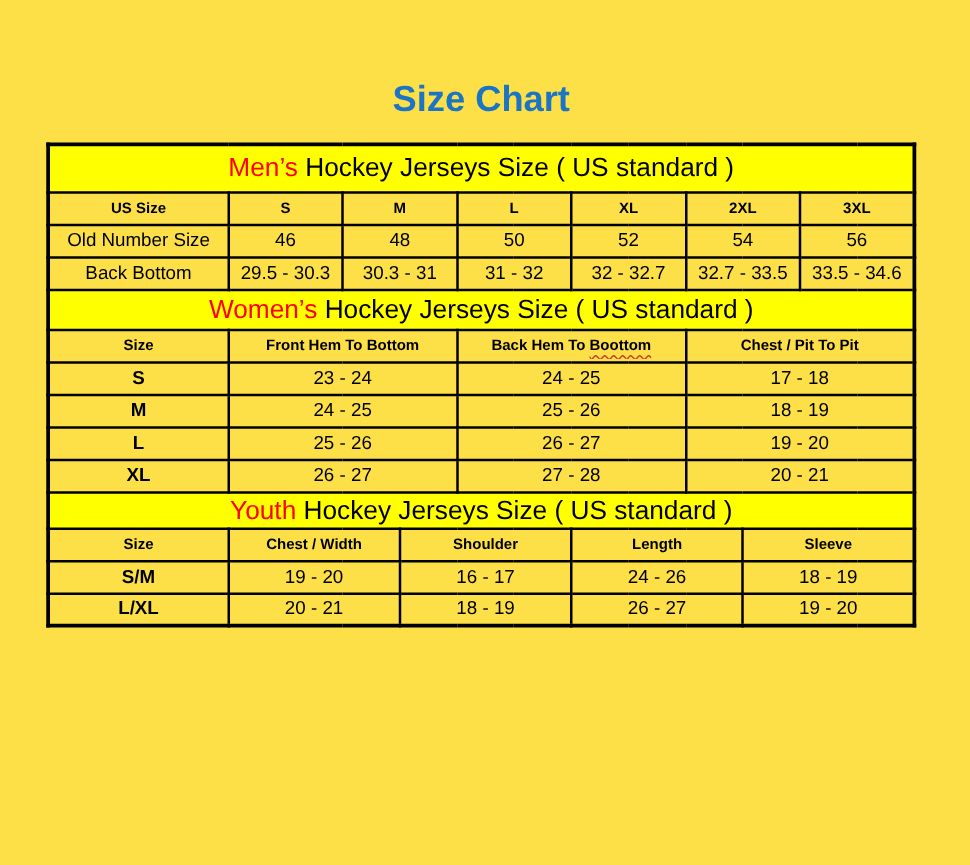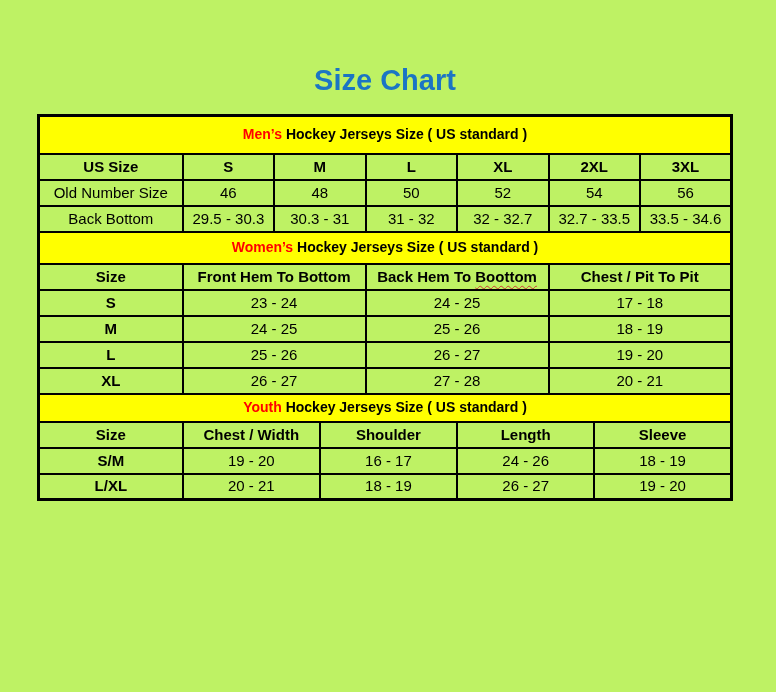--- a/index.html
+++ b/index.html
@@ -2,21 +2,21 @@
 <html style="--title_blue: #1B75C4; --band_yellow: #FFFF00; --accent_red: #FF0000; --squiggle_red: #CD3A32; --border_black: #000000;"><head>
 <meta charset="utf-8">
 <style>
   * { box-sizing: border-box; }
   html, body { margin: 0; padding: 0; background: #ffffff; }
   body {
     width: 776px; height: 692px;
     font-family: "Liberation Sans", "DejaVu Sans", sans-serif;
     color: #000;
   }
-  .page { width: 776px; height: 692px; overflow: hidden; background: #bef264; }
+  .page { width: 776px; height: 692px; overflow: hidden; background: #fde047; }
   .content { width: 696px; margin-left: 37px; }
   .title {
     margin: 0; padding: 64px 0 17px 0;
     text-align: center;
     font-size: 29px; font-weight: 700;
     color: var(--title_blue, #1B75C4);
     letter-spacing: 0px;
   }
   table.size-table {
     width: 100%;
@@ -28,27 +28,27 @@
     border: 2px solid var(--border_black, #000);
     text-align: center; vertical-align: middle;
     font-size: 15px; line-height: 1.2;
     padding: 1px 2px; height: 26px;
     overflow: hidden; white-space: nowrap;
   }
   col.c-label { width: 20.8%; }
   col.c-unit  { width: 6.6%; }
   td.caption {
     background: var(--band_yellow, #FFFF00);
-    font-weight: 700; font-size: 14px;
+    font-weight: 400; font-size: 21px;
   }
   tr.cap-mens   td.caption { height: 38px; }
   tr.cap-womens td.caption { height: 32px; }
   tr.cap-youth  td.caption { height: 28px; }
   .caption .hl { color: var(--accent_red, #FF0000); }
-  tr.head-row th { font-weight: 700; font-size: 15px; }
+  tr.head-row th { font-weight: 700; font-size: 12px; }
   td.rowlabel { font-weight: 400; }
   tr.womens td.rowlabel, tr.youth td.rowlabel { font-weight: 700; }
   .squiggle {
     text-decoration-line: underline;
     text-decoration-style: wavy;
     text-decoration-color: var(--squiggle_red, #CD3A32);
     text-decoration-thickness: 1px;
     text-underline-offset: 3px;
   }
 </style>

